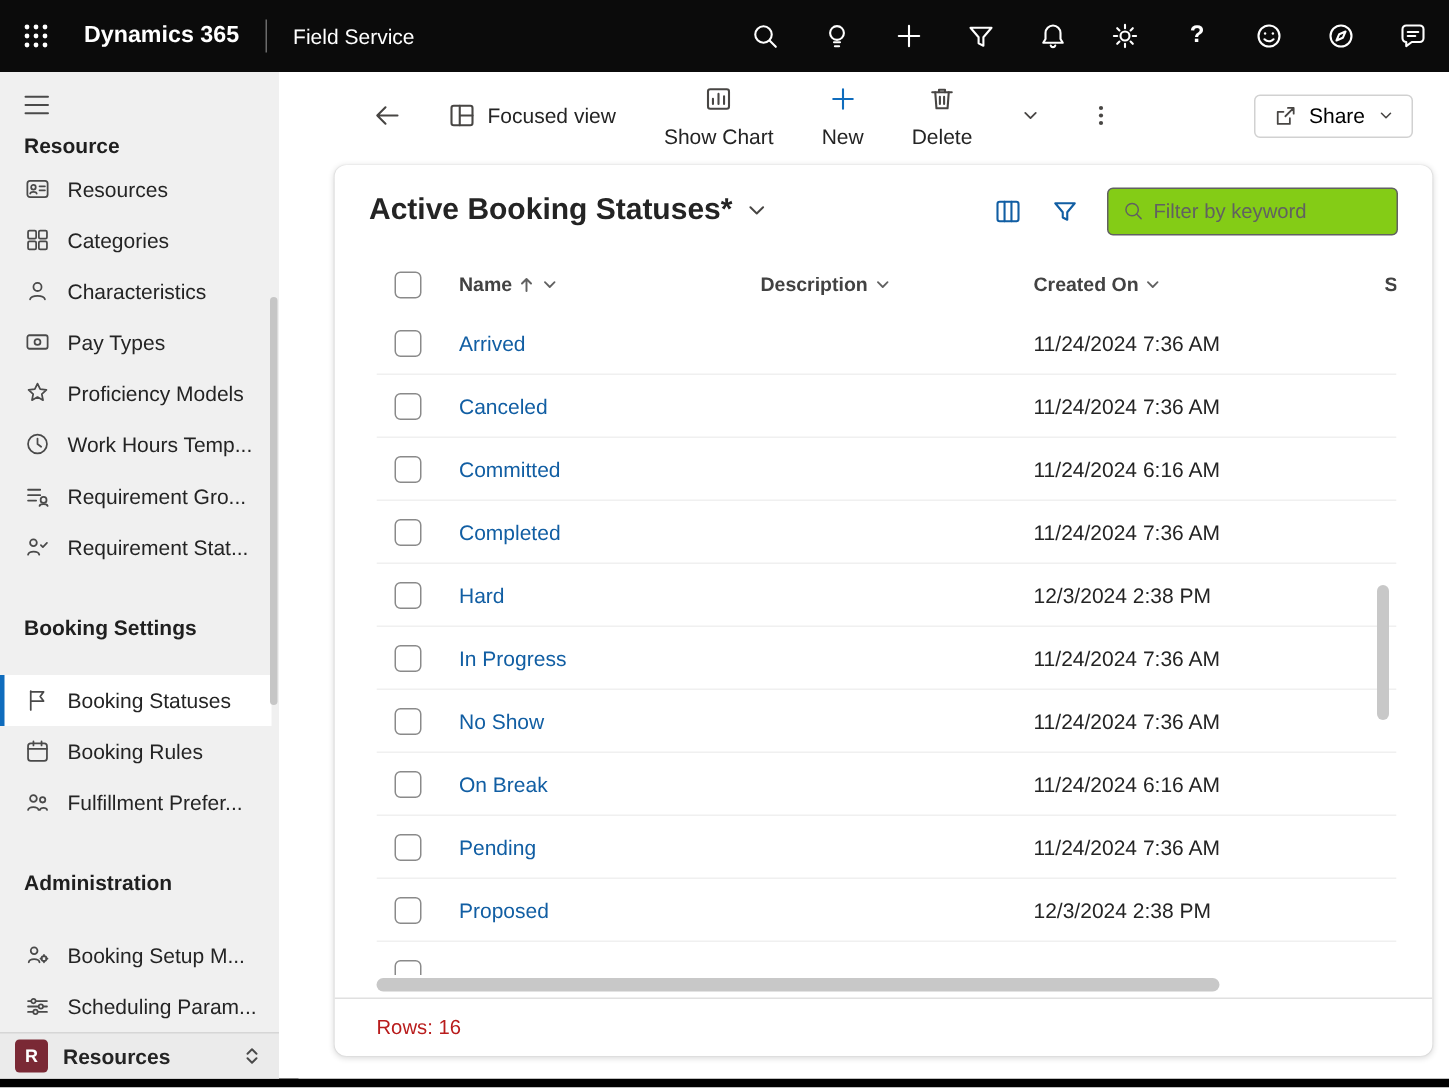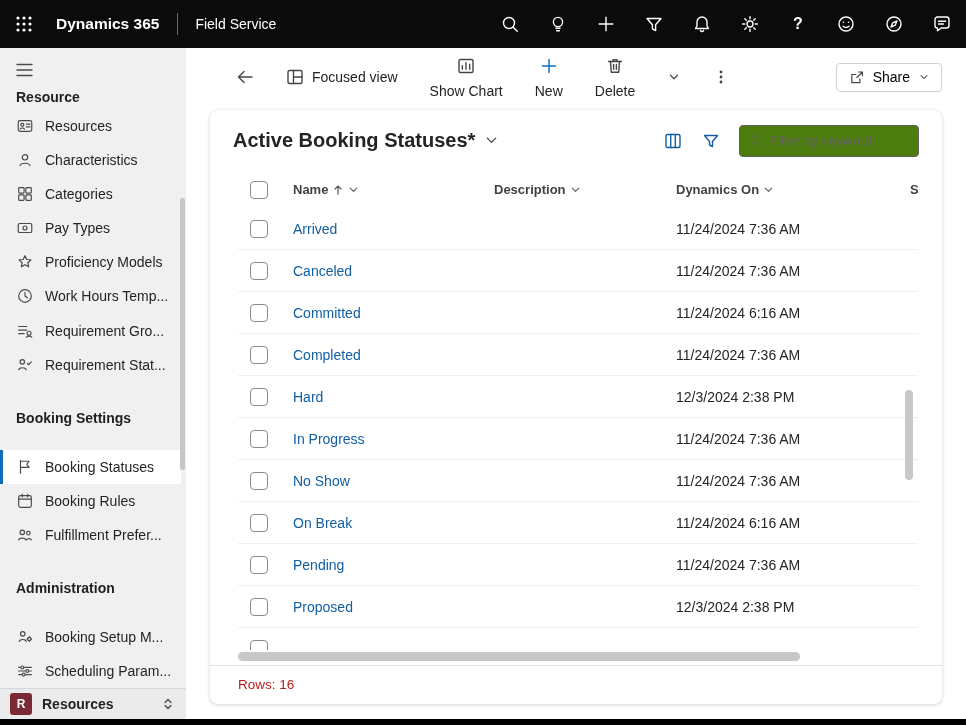--- a/index.html
+++ b/index.html
@@ -28,38 +28,38 @@
   .sb-item { height:35px; display:flex; align-items:center; gap:11px; padding-left:16px; margin-right:5px; font-size:14px; color:#242424; cursor:pointer; white-space:nowrap; overflow:hidden; }
   .sb-item.selected { background:#fff; border-left:3px solid #0f6cbd; padding-left:13px; }
   svg.ic { fill:none; stroke:#4a4a4a; stroke-width:1.3; stroke-linecap:round; stroke-linejoin:round; flex-shrink:0; }
   .sb-scrollbar { position:absolute; right:1px; top:150px; width:5px; height:272px; background:#c6c6c6; border-radius:3px; }
   .area-switcher { margin-top:auto; height:32px; border-top:1px solid #d6d6d6; background:#ebebeb; display:flex; align-items:center; gap:10px; padding:0 10px; cursor:pointer; }
   .area-initial { width:22px; height:22px; border-radius:3px; color:#fff; font-size:12px; font-weight:700; display:flex; align-items:center; justify-content:center; }
   .area-label { font-weight:700; font-size:14px; }
   .area-chevrons { margin-left:auto; display:flex; }
 
   
-  .main { flex:1; position:relative; background:#fff; overflow:hidden; }
+  .main { flex:1; position:relative; background:#fff; overflow:hidden;margin-left:13px; }
   .cmdbar { height:58px; display:flex; align-items:center; padding:0 24px 0 40px; }
   .cmd { display:flex; align-items:center; gap:7px; font-size:14px; color:#242424; background:none; border:none; padding:6px 9px; border-radius:4px; cursor:pointer; white-space:nowrap; }
   svg.ci { fill:none; stroke:#484644; stroke-width:1.4; stroke-linecap:round; stroke-linejoin:round; }
   svg.ci.accent { stroke:#0f6cbd; }
   .cmd.back { margin-right:12px; }
   .cmd.gap { margin-left:14px;flex-direction:column; }
   .share-btn { margin-left:auto; display:flex; align-items:center; gap:8px; border:1px solid #d1d1d1; background:#fff; border-radius:4px; padding:5px 11px; font-size:14px; cursor:pointer;text-align:right; }
 
   
   .card { position:absolute; left:24px; top:62px; width:732px; height:594px; background:#fff; border-radius:8px; box-shadow:0 1px 4px rgba(0,0,0,.16), 0 0 1px rgba(0,0,0,.12); display:flex; flex-direction:column; overflow:hidden; }
   .title-row { height:61px; padding:0 23px; display:flex; align-items:center; flex-shrink:0; }
   .view-selector { display:flex; align-items:center; gap:9px; cursor:pointer; }
   .page-title { font-size:20px; font-weight:600; color:#242424; white-space:nowrap; }
   .title-actions { margin-left:auto; display:flex; align-items:center; gap:18px; }
   .icon-btn { background:none; border:none; cursor:pointer; display:flex; align-items:center; }
   svg.bi { fill:none; stroke:#115ea3; stroke-width:1.4; stroke-linecap:round; stroke-linejoin:round; }
-  .searchbox { width:180px; height:32px; border:1px solid #616161; border-radius:4px; display:flex; align-items:center; gap:6px; padding:0 9px; background:#4d7c0f; }
+  .searchbox { width:194px; height:32px; border:1px solid #616161; border-radius:4px; display:flex; align-items:center; gap:6px; padding:0 9px; background:#84cc16; }
   .searchbox input { border:none; outline:none; flex:1; font-size:13.5px; font-family:inherit; color:#242424; min-width:0; background:transparent; }
   .searchbox input::placeholder { color:#616161; }
   svg.gi { fill:none; stroke:#616161; stroke-width:1.3; stroke-linecap:round; stroke-linejoin:round; }
 
   .grid-viewport { margin:0 24px 0 28px; overflow:hidden; position:relative; }
   .grid-header { display:flex; align-items:center; height:37px; }
   .grid-row { display:flex; align-items:center; height:42px; border-bottom:1px solid #f0f0f0; }
   .grid-header .hdr { font-size:13px; font-weight:600; color:#424242; display:flex; align-items:center; gap:4px; cursor:pointer; }
   .col-check { width:55px; padding-left:12px; display:flex; align-items:center; flex-shrink:0; }
   .col-name { width:201px; flex-shrink:0; }
@@ -179,33 +179,33 @@
     <div class="sb-item">
       <svg class="ic" width="18" height="18" viewBox="0 0 20 20">
           <rect x="2.5" y="4" width="15" height="12" rx="2"></rect>
           <circle cx="7" cy="8.7" r="1.7"></circle>
           <path d="M4.6 13.4c.5-1.6 4.3-1.6 4.8 0M11.5 8h4M11.5 11h4"></path>
         </svg>
       <span>Resources</span>
     </div>
     <div class="sb-item">
       <svg class="ic" width="18" height="18" viewBox="0 0 20 20">
-          <circle cx="10" cy="7" r="3"></circle>
-          <path d="M4.5 16.2c1-3.4 10-3.4 11 0"></path>
-        </svg>
-      <span>Characteristics</span>
-    </div>
-    <div class="sb-item">
-      <svg class="ic" width="18" height="18" viewBox="0 0 20 20">
           <rect x="3" y="3" width="6" height="6" rx="1"></rect>
           <rect x="11" y="3" width="6" height="6" rx="1"></rect>
           <rect x="3" y="11" width="6" height="6" rx="1"></rect>
           <rect x="11" y="11" width="6" height="6" rx="1"></rect>
         </svg>
       <span>Categories</span>
+    </div>
+    <div class="sb-item">
+      <svg class="ic" width="18" height="18" viewBox="0 0 20 20">
+          <circle cx="10" cy="7" r="3"></circle>
+          <path d="M4.5 16.2c1-3.4 10-3.4 11 0"></path>
+        </svg>
+      <span>Characteristics</span>
     </div>
     <div class="sb-item">
       <svg class="ic" width="18" height="18" viewBox="0 0 20 20">
           <rect x="2.5" y="5" width="15" height="10" rx="1.5"></rect>
           <circle cx="10" cy="10" r="2.2"></circle>
         </svg>
       <span>Pay Types</span>
     </div>
     <div class="sb-item">
       <svg class="ic" width="18" height="18" viewBox="0 0 20 20">
@@ -402,21 +402,21 @@
                 <path d="M2.5 4.5L6 8l3.5-3.5"></path>
               </svg>
           </div>
           <div class="col-desc hdr">
             <span>Description</span>
             <svg class="gi" width="11" height="11" viewBox="0 0 12 12">
                 <path d="M2.5 4.5L6 8l3.5-3.5"></path>
               </svg>
           </div>
           <div class="col-created hdr">
-            <span>Dynamics On</span>
+            <span>Created On</span>
             <svg class="gi" width="11" height="11" viewBox="0 0 12 12">
                 <path d="M2.5 4.5L6 8l3.5-3.5"></path>
               </svg>
           </div>
           <div class="col-s hdr">
             <span>S</span>
           </div>
         </div>
 
         <div>

